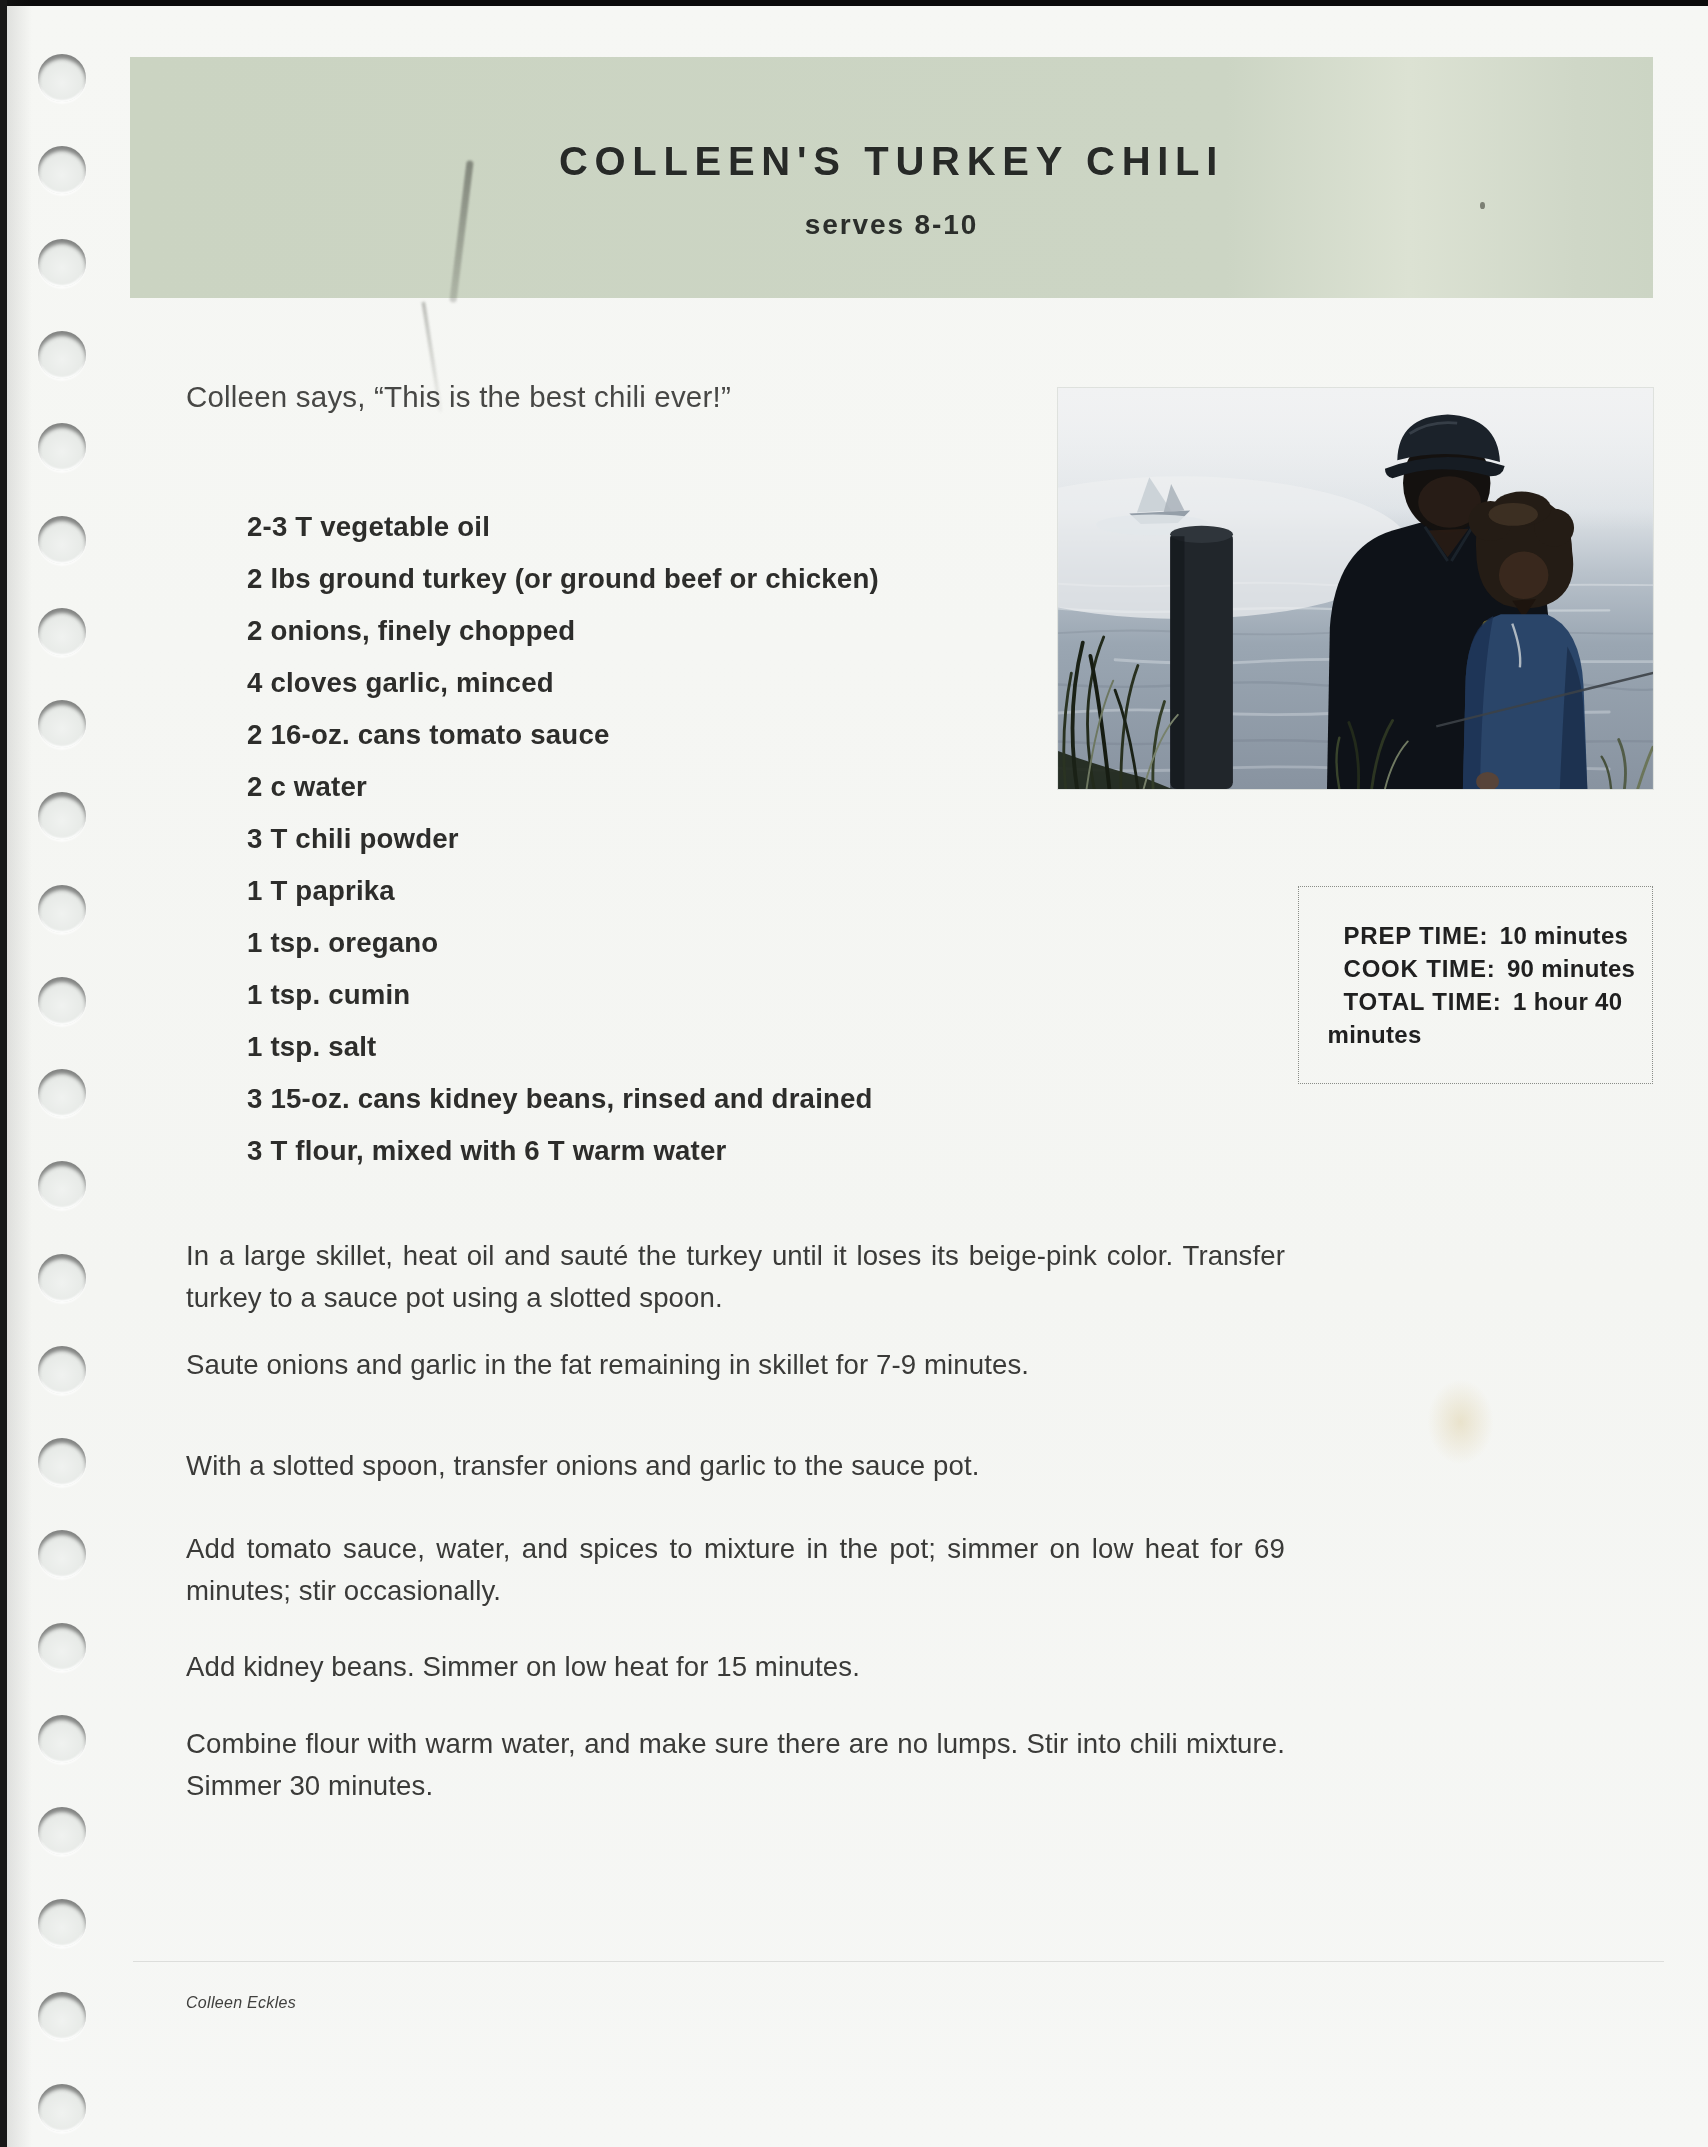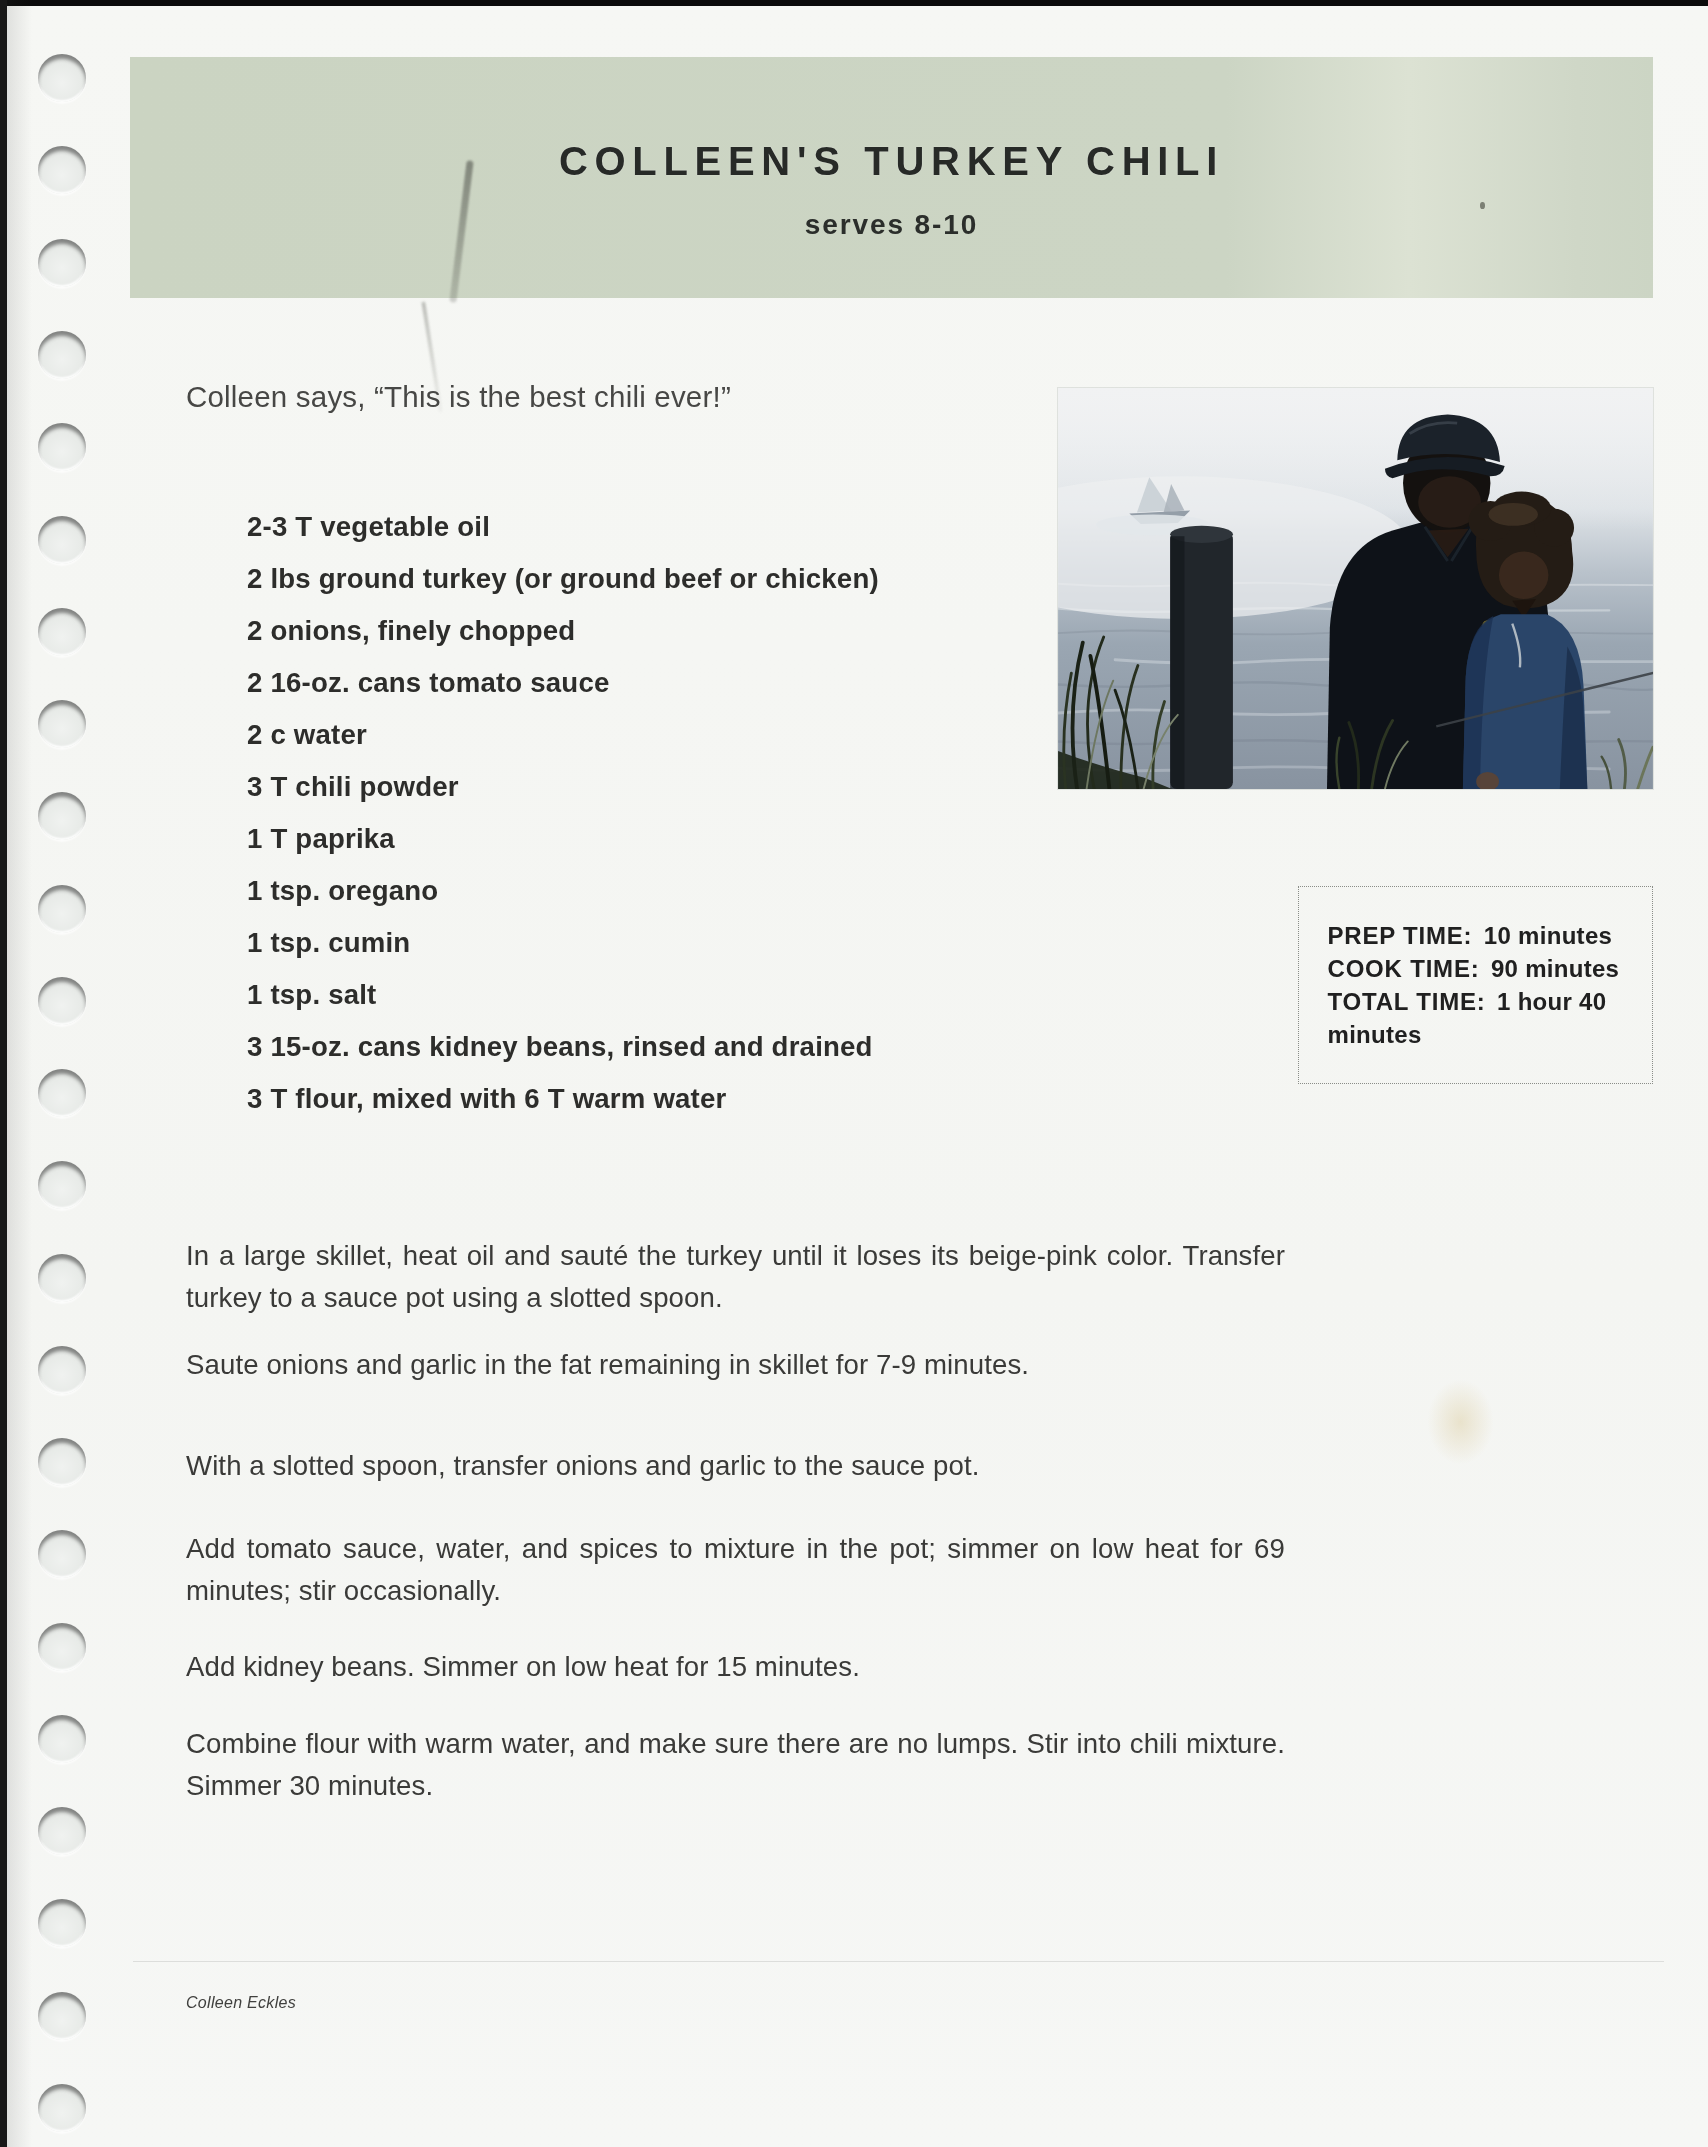--- a/index.html
+++ b/index.html
@@ -66,21 +66,21 @@
     box-shadow:0 0 0 1px rgba(180,185,180,.35);
   }
   .photo svg{display:block;}
   
   .timebox{
     position:absolute;left:1298px;top:886px;width:355px;height:198px;
     box-sizing:border-box;border:1.9px dotted #8a8d88;
     padding:32px 15px 0 28.5px;
     font-size:24px;font-weight:700;color:#202020;line-height:33px;letter-spacing:0.3px;
   }
-  .timebox .tlabel{margin-right:11.4px;letter-spacing:0.8px;}
+  .timebox .tlabel{margin-right:11.4px;letter-spacing:0.8px;margin-left:16px;}
   
   .instr{
     position:absolute;left:186px;width:1099px;margin:0;
     font-size:27.6px;font-weight:400;color:#3a3a38;line-height:42px;
     text-align:justify;text-align-last:left;letter-spacing:0.1px;
   }
   .p1{top:1235px;} .p2{top:1316px;margin-top:28px;} .p3{top:1445px;} .p4{top:1528px;}
   .p5{top:1646px;} .p6{top:1723px;} .p7{top:1858px;}
   .signature{
     position:absolute;left:186px;top:1994px;
@@ -137,20 +137,21 @@
   <div class="smudge"></div>
   <div class="smudge-tail"></div>
   <div class="scan-dot" style="left:1480px;top:202px;width:4.8px;height:6.7px;"></div>
 
   <div class="quote">Colleen says, “This is the best chili ever!”</div>
 
   <ul class="ingredients">
     <li>2-3 T vegetable oil</li>
     <li>2 lbs ground turkey (or ground beef or chicken)</li>
     <li>2 onions, finely chopped</li>
+    <li>4 cloves garlic, minced</li>
     <li>2 16-oz. cans tomato sauce</li>
     <li>2 c water</li>
     <li>3 T chili powder</li>
     <li>1 T paprika</li>
     <li>1 tsp. oregano</li>
     <li>1 tsp. cumin</li>
     <li>1 tsp. salt</li>
     <li>3 15-oz. cans kidney beans, rinsed and drained</li>
     <li>3 T flour, mixed with 6 T warm water</li>
   </ul>

